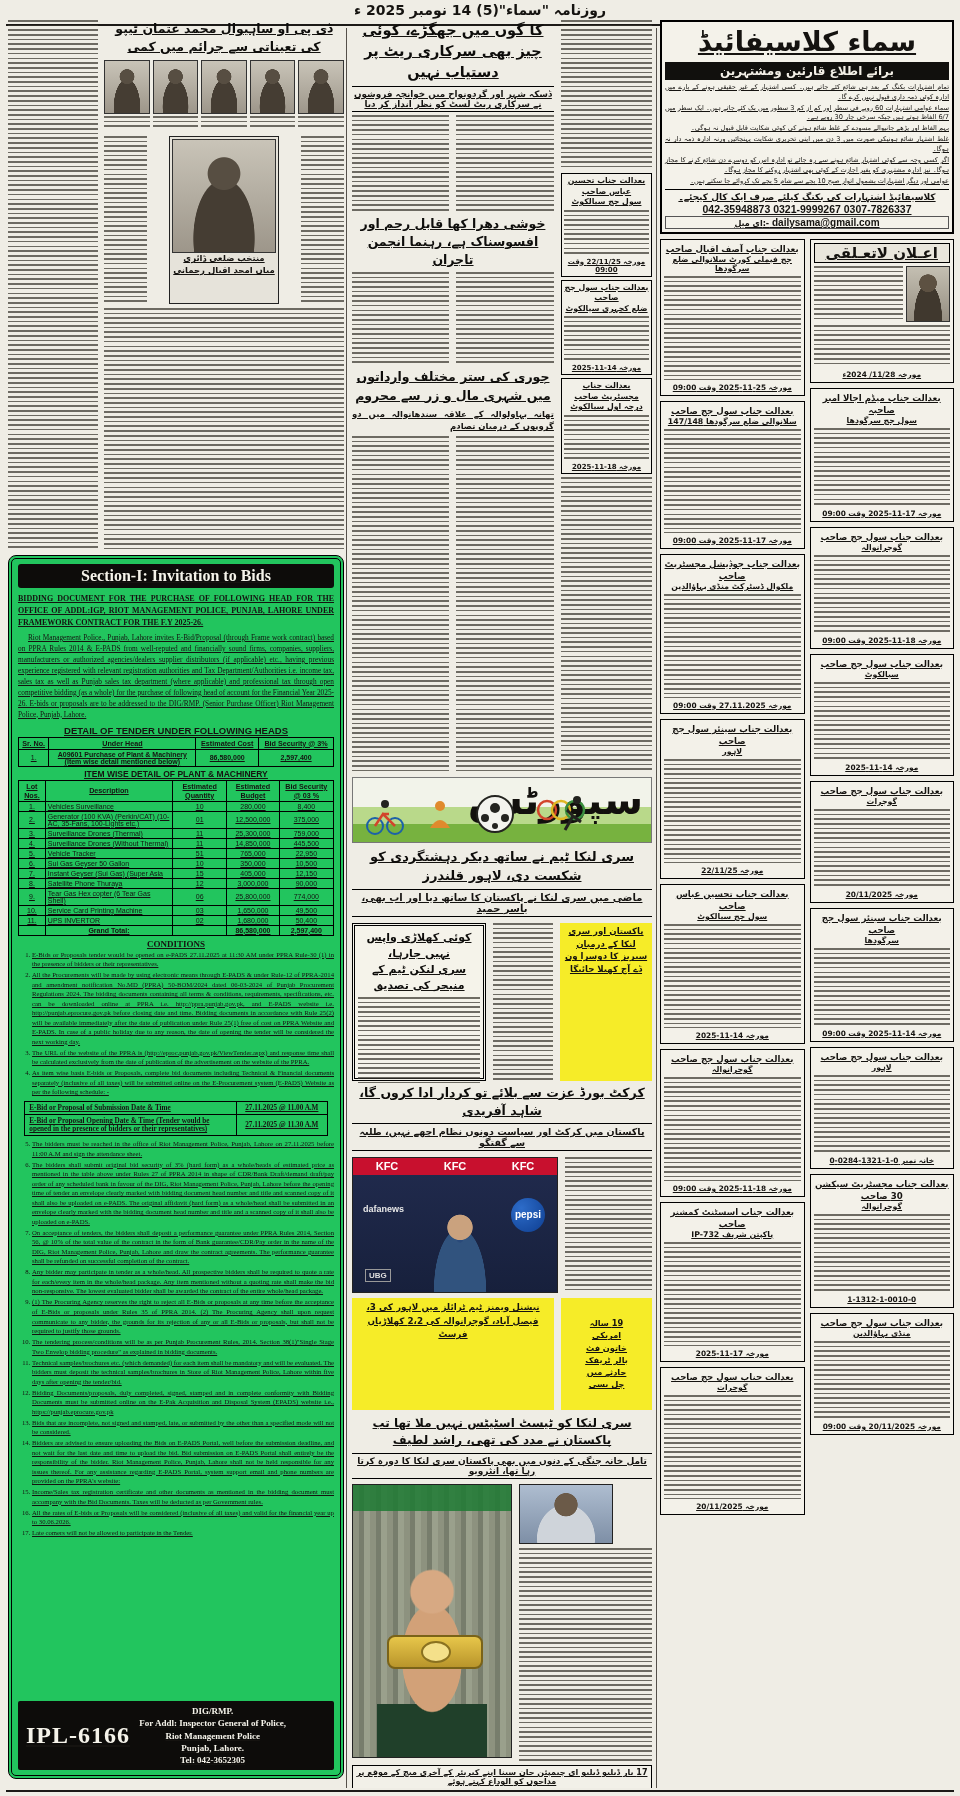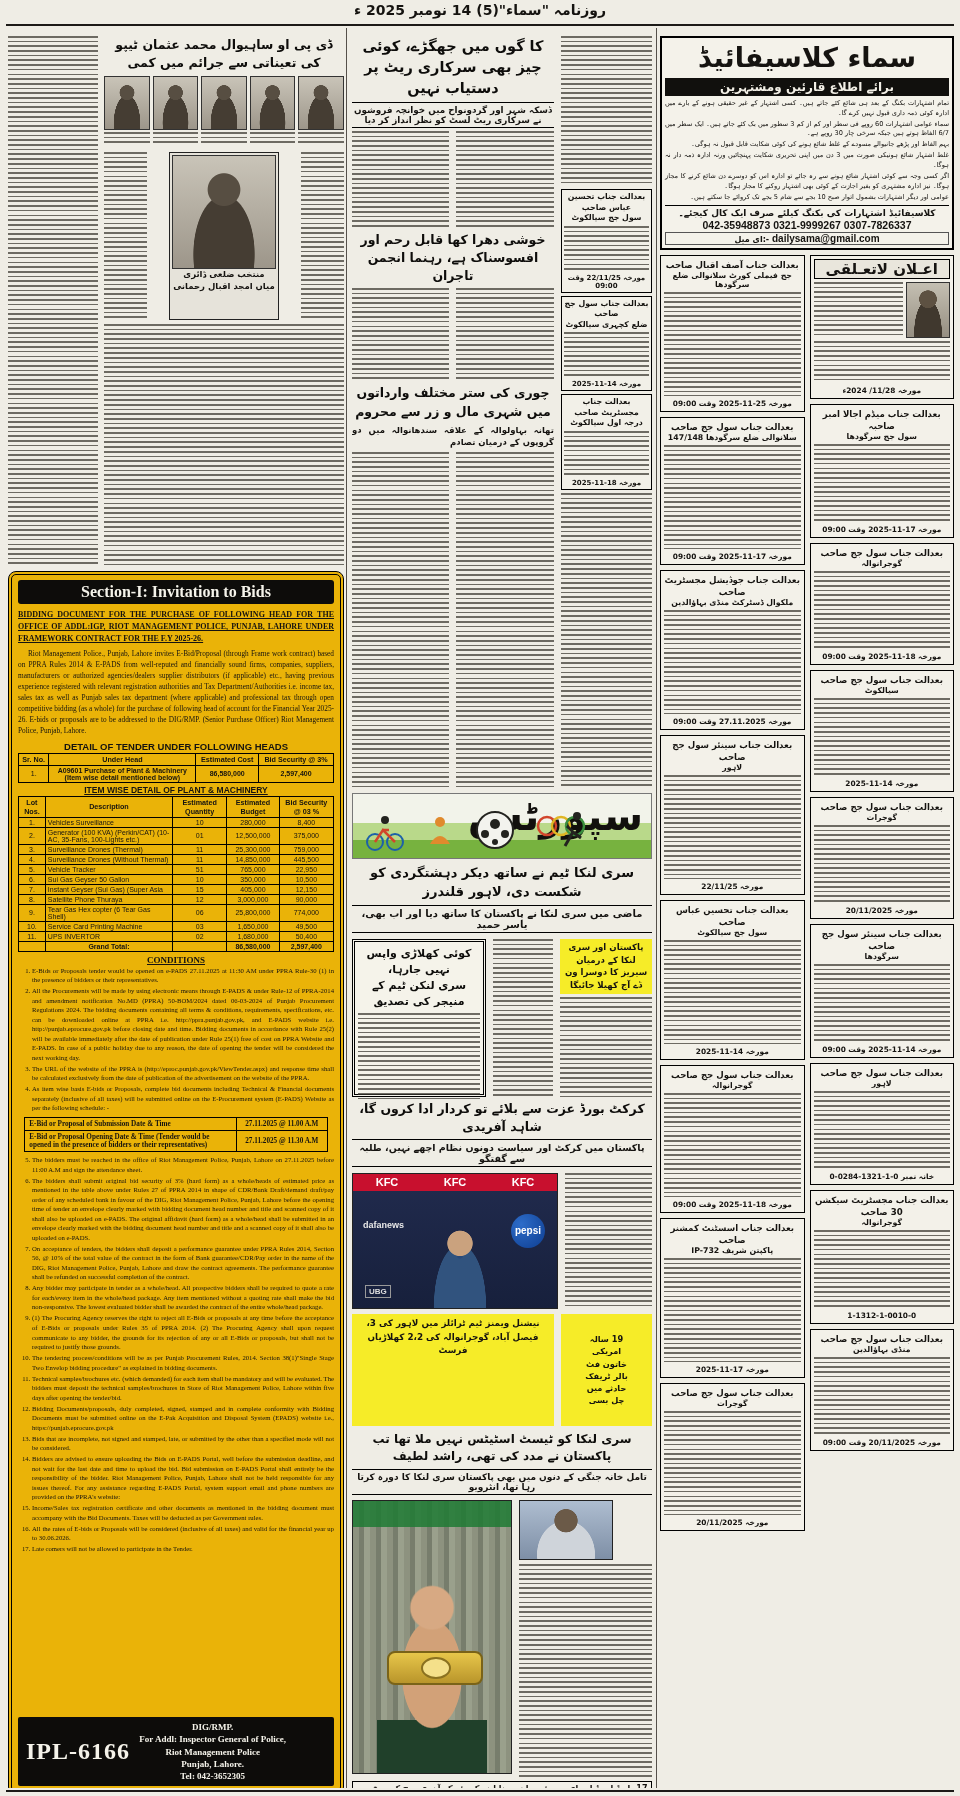--- a/index.html
+++ b/index.html
@@ -5,21 +5,21 @@
   html,body{margin:0;padding:0;background:#b9b7b0;}
   .paper{position:relative;width:960px;height:1796px;margin:0 auto;background:#efede5;overflow:hidden;
          font-family:"Liberation Serif",serif;color:#151310;}
   .u{font-family:"DejaVu Sans",sans-serif;direction:rtl;}
   .e{font-family:"Liberation Serif",serif;}
   .b{font-weight:bold;}
   .masthead{position:absolute;top:2px;left:0;right:0;text-align:center;font-weight:bold;font-size:14px;}
   .rule-top{position:absolute;top:24px;left:6px;right:6px;border-top:2px solid #1c1a17;}
   .rule-bottom{position:absolute;bottom:4px;left:6px;right:6px;border-top:2px solid #1c1a17;}
   .vsep{position:absolute;top:28px;bottom:8px;width:1px;background:#55504a;}
-  .zone{position:absolute;top:36px;bottom:8px;overflow:hidden;}
+  .zone{position:absolute;top:20px;bottom:8px;overflow:hidden;text-decoration:underline;}
   .greek{background:repeating-linear-gradient(to bottom,#3a372f 0 1.6px,rgba(0,0,0,0) 1.6px 4.7px);opacity:.72;}
   .gcols{display:flex;gap:7px;}
   .gcols>div{flex:1;}
   .headline{font-weight:bold;text-align:center;direction:rtl;font-family:"DejaVu Sans",sans-serif;color:#0e0d0b;line-height:1.45;}
   .subbox{border-top:1.5px solid #000;border-bottom:1.5px solid #000;font-weight:bold;text-align:center;
           direction:rtl;font-family:"DejaVu Sans",sans-serif;padding:2px 1px;margin:3px 0;}
   .yl{background:#f6ec28;}
   
   .news-left{height:530px;display:flex;gap:6px;direction:ltr;}
   .nl-left{width:90px;height:100%;}
@@ -30,21 +30,21 @@
         radial-gradient(circle at 50% 30%,#574e42 0 17%,rgba(0,0,0,0) 18%),
         radial-gradient(ellipse at 50% 88%,#453d33 0 42%,rgba(0,0,0,0) 43%),
         linear-gradient(#c9c4b8,#9d968a);border:1px solid #333;}
   .shot .cap{height:12px;margin-top:2px;}
   .nl-mid{display:flex;gap:22px;height:168px;margin:4px 0;}
   .nl-mid .col{flex:1;}
   .feature{width:104px;border:1px solid #222;background:#e6e3da;padding:2px;}
   .feature .face{height:112px;}
   .fcap{font-size:8.5px;text-align:center;font-weight:bold;line-height:1.4;}
   
-  .tender{margin-top:5px;border:4px double #000;border-radius:8px;background:#eab308;padding:5px 6px;
+  .tender{margin-top:5px;border:4px double #000;border-radius:8px;background:#22c55e;padding:5px 6px;
           height:1206px;display:flex;flex-direction:column;overflow:hidden;}
   .sec-bar{background:#0d0c0a;color:#f5f3ea;text-align:center;font-weight:bold;font-size:16px;
            font-family:"Liberation Serif",serif;padding:3px 0;border-radius:3px;}
   .bid-head{font-size:8px;font-weight:bold;text-decoration:underline;text-align:justify;line-height:1.5;margin:5px 0 2px;}
   .intro{font-size:7.3px;line-height:1.5;text-align:justify;margin:2px 0;text-indent:10px;}
   .tbl-title{font-family:"Liberation Sans",sans-serif;font-weight:bold;text-align:center;font-size:9.5px;margin:2px 0 1px;}
   .tbl-title.ul{text-decoration:underline;font-size:8.5px;}
   table.t{border-collapse:collapse;width:100%;font-family:"Liberation Sans",sans-serif;font-size:7px;}
   table.t th,table.t td{border:1px solid #000;padding:1px 2px;text-align:center;vertical-align:middle;}
   table.t th{font-size:7.2px;}
@@ -437,21 +437,21 @@
     <div class="sports">
       <div class="headline" style="font-size:13px">سری لنکا ٹیم نے ساتھ دیکر دہشتگردی کو شکست دی، لاہور قلندرز</div>
       <div class="subbox" style="font-size:10px">ماضی میں سری لنکا نے پاکستان کا ساتھ دیا اور اب بھی، یاسر حمید</div>
       <div class="srow" style="height:158px;margin:3px 0">
         <div class="quote" style="width:122px">
           <div class="headline" style="font-size:11px">کوئی کھلاڑی واپس نہیں جارہا،</div>
           <div class="headline" style="font-size:11px">سری لنکن ٹیم کے منیجر کی تصدیق</div>
           <div class="greek" style="height:86px;margin-top:4px"></div>
         </div>
         <div class="greek" style="flex:1"></div>
-        <div style="width:92px;display:flex;flex-direction:column">
+        <div style="width:92px;display:flex;">
           <div class="yl u b" style="font-size:8.6px;text-align:center;padding:2px;line-height:1.5">پاکستان اور سری لنکا کے درمیان سیریز کا دوسرا ون ڈے آج کھیلا جائیگا</div>
           <div class="greek" style="flex:1;margin-top:3px"></div>
         </div>
       </div>
       <div class="headline" style="font-size:12.5px">کرکٹ بورڈ عزت سے بلائے تو کردار ادا کروں گا، شاہد آفریدی</div>
       <div class="subbox" style="font-size:9.5px">پاکستان میں کرکٹ اور سیاست دونوں نظام اچھے نہیں، طلبہ سے گفتگو</div>
       <div class="srow" style="margin:3px 0">
         <div class="photo-afridi">
           <div class="pa-top">
             <span>KFC</span>

